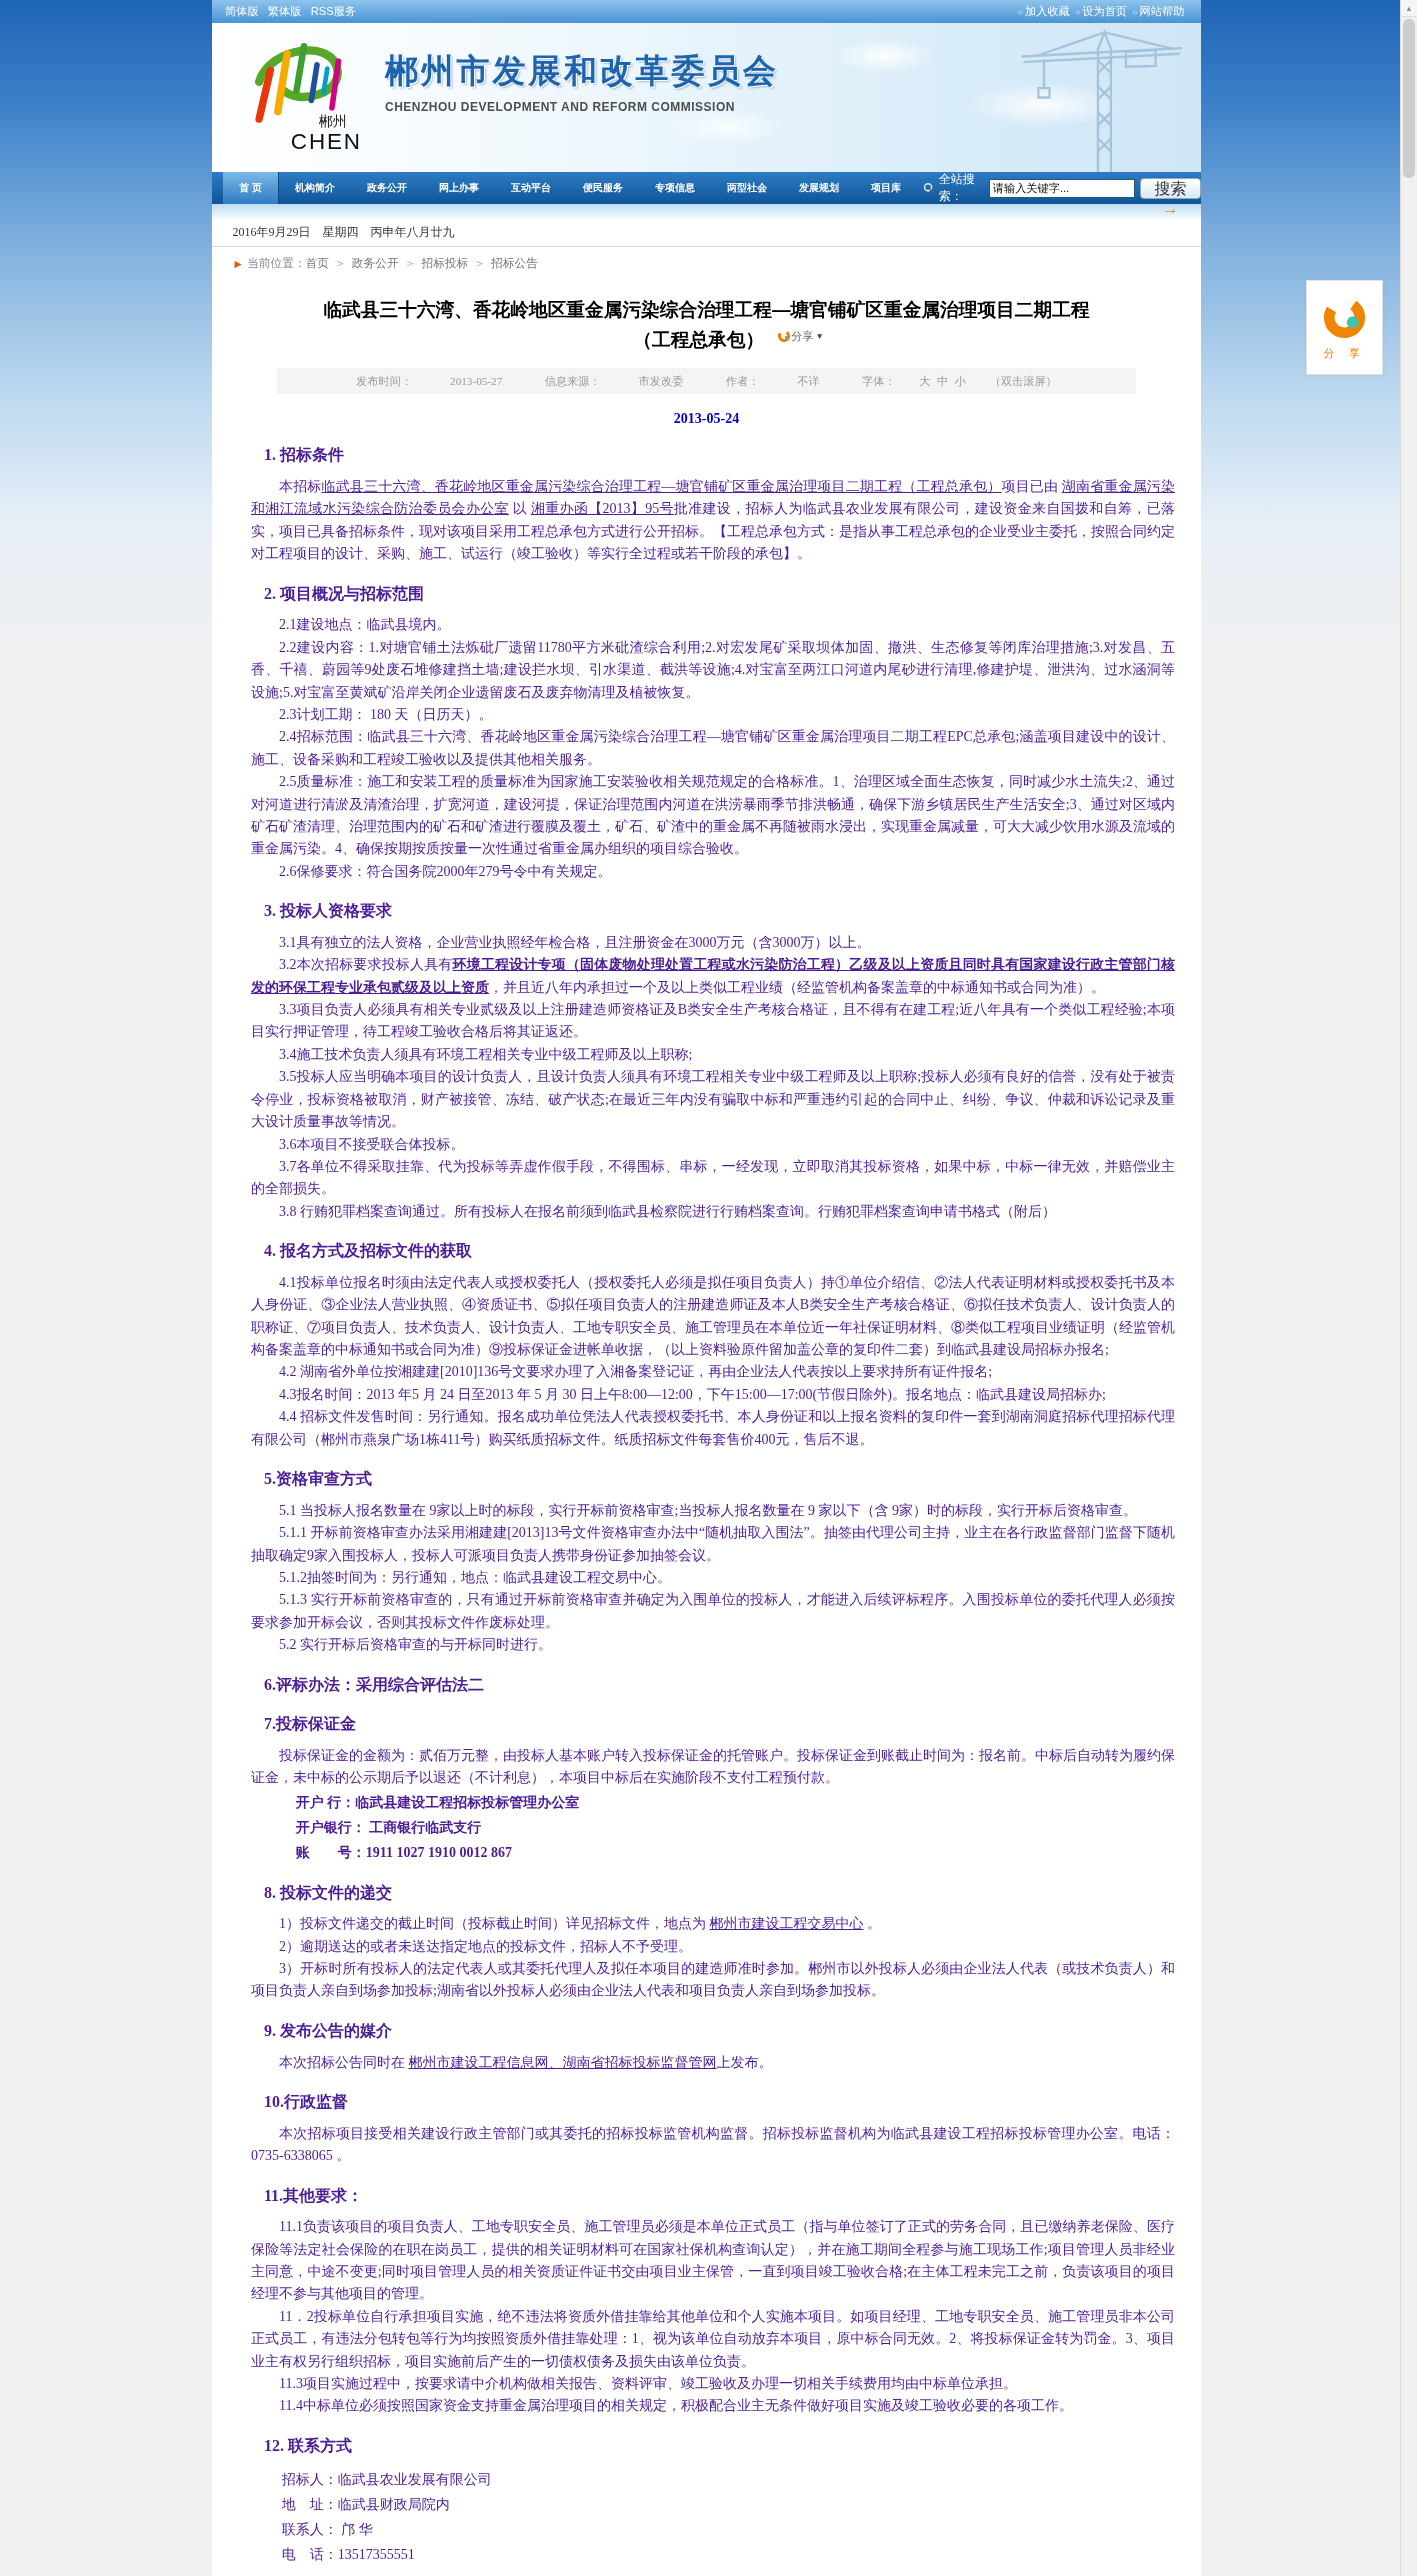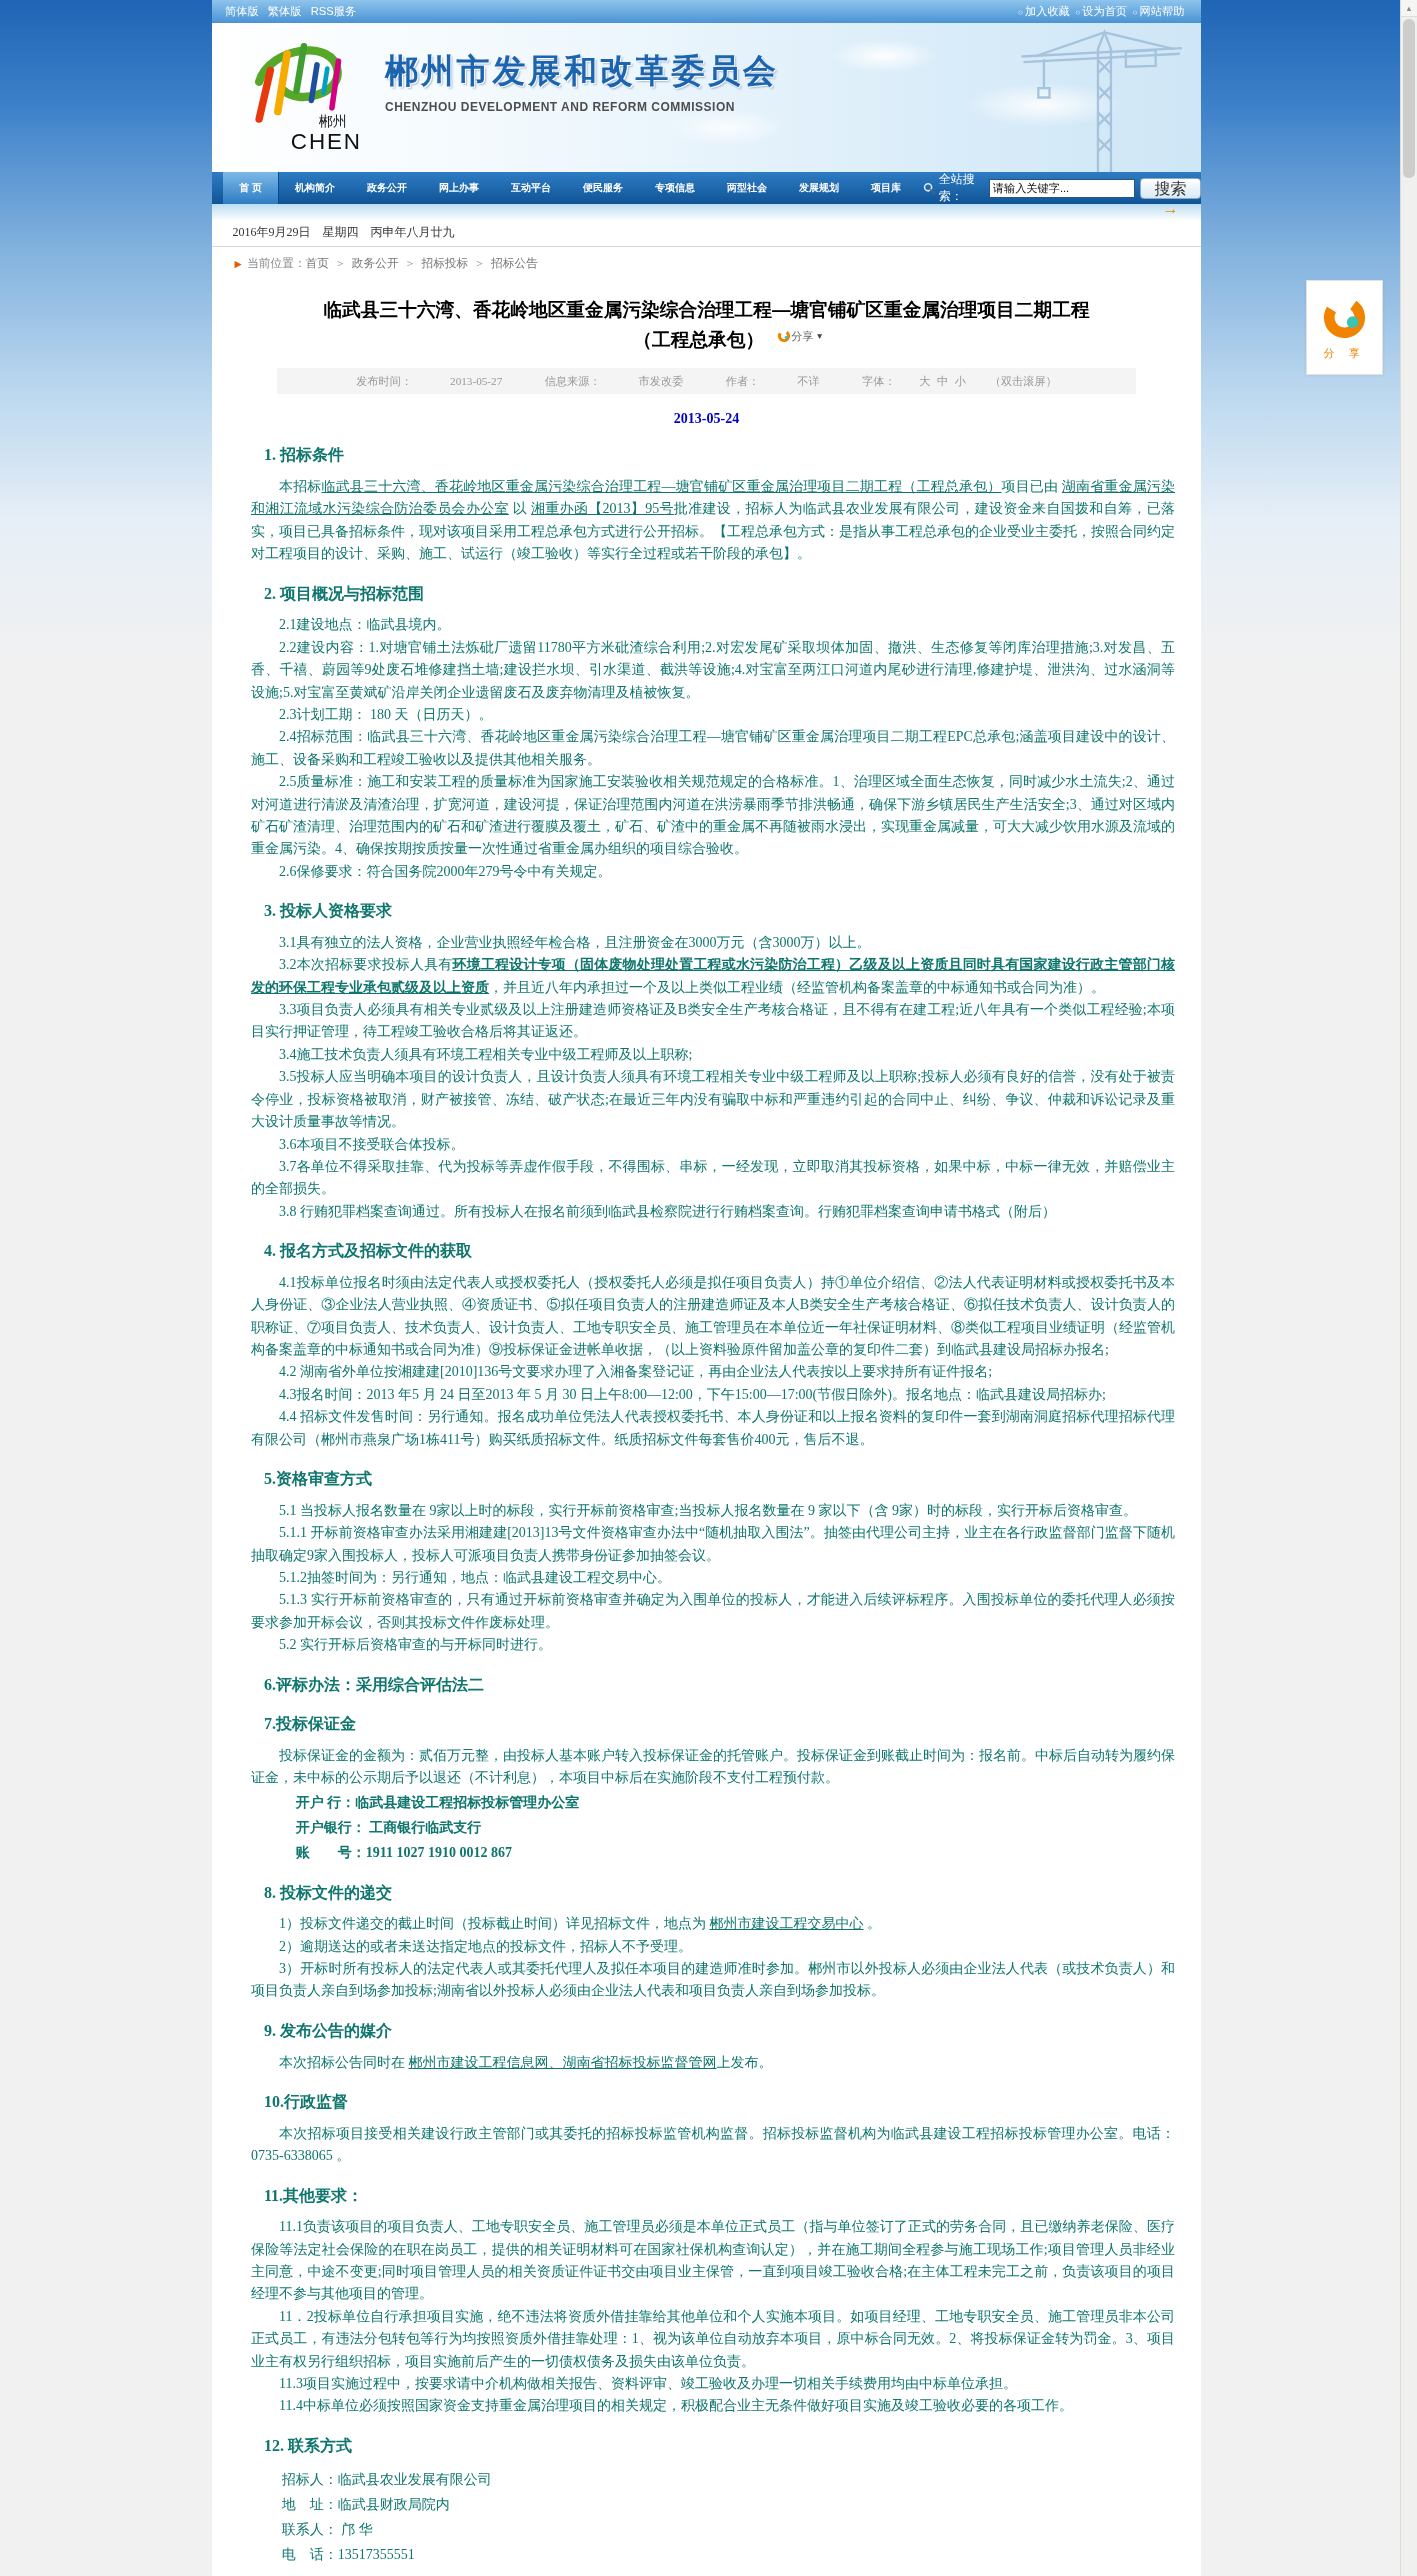--- a/index.html
+++ b/index.html
@@ -56,21 +56,21 @@
   .art-title2{margin-top:1.9px;text-align:center;font-size:18.7px;font-weight:bold;color:#000;padding-left:44px;}
   .title-share{display:inline-flex;align-items:center;margin-left:13px;font-size:11.2px;font-weight:normal;color:#666;vertical-align:2.8px;cursor:pointer;}
   .title-share .cap{margin-left:1.9px;font-size:8.4px;color:#444;}
   .meta-bar{margin:15px 65px 0;background:#f4f4f4;height:26px;line-height:26px;text-align:center;
     font-size:11.2px;color:#999;font-family:"Liberation Serif",serif;}
   .meta-bar span{margin:0 19px;}
   .meta-gap{margin-left:20.6px !important;}
   .meta-bar a{color:#999;text-decoration:none;margin:0 1.9px;cursor:pointer;}
   .pub-date{margin-top:17px;text-align:center;font-size:14px;font-weight:bold;color:#0000c8;font-family:"Liberation Serif",serif;}
 
-  .article-body{margin:15px 26px 0 39px;font-family:"Liberation Serif",serif;font-size:14px;line-height:22.4px;color:#0f766e;text-align:justify;}
+  .article-body{margin:15px 26px 0 39px;font-family:"Liberation Serif",serif;font-size:14px;line-height:22.4px;color:#4c1d95;text-align:justify;}
   .sec-heading{font-size:16px;font-weight:bold;margin:17px 0 9.3px 13px;text-align:left;font-family:"Liberation Serif",serif;}
   .body-para{margin:0;text-indent:2em;}
   .body-para .u{text-decoration:underline;}
   .body-para .b{font-weight:bold;}
   .body-para.bank{font-weight:bold;text-indent:0;margin-left:3.2em;line-height:25px;}
   .body-para.contact{text-indent:0;margin-left:2.2em;line-height:25px;}
 
   
   .floating-share{position:absolute;left:1306px;top:280px;width:75px;height:93px;background:#fff;
     border:0.9px solid #e2e2e2;display:flex;flex-direction:column;align-items:center;justify-content:center;cursor:pointer;

